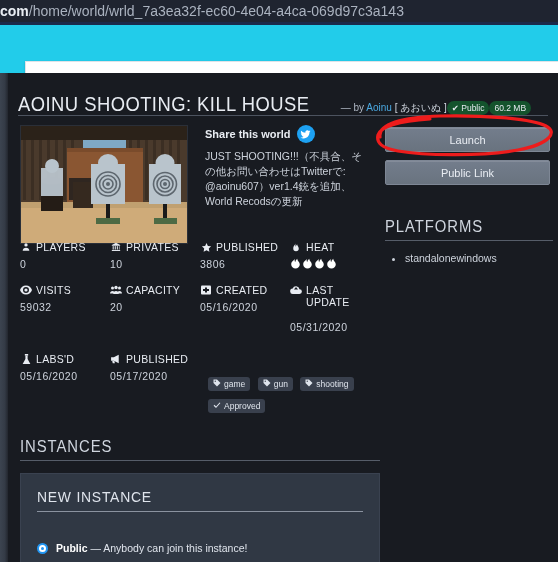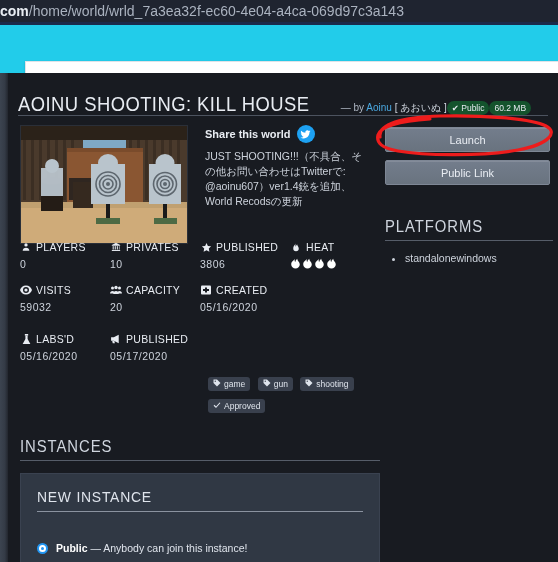--- a/index.html
+++ b/index.html
@@ -375,20 +375,32 @@
                   <svg width="10" height="10" viewBox="0 0 20 20" fill="#e8ecf2">
                     <rect x="0" y="1" width="20" height="18" rx="2"></rect>
                     <rect x="8" y="5" width="4" height="10" fill="#181b21"></rect>
                     <rect x="4" y="8" width="12" height="4" fill="#181b21"></rect>
                   </svg>
                 </span>
               <span>CREATED</span>
             </div>
             <div class="stat-val">05/16/2020</div>
           </div>
+          <div class="stat">
+            <div class="stat-head wrap">
+              <span class="ic">
+                  <svg width="12" height="10" viewBox="0 0 24 18" fill="#e8ecf2">
+                    <path d="M19 17H6a5.4 5.4 0 0 1-.6-10.8A7 7 0 0 1 19 7.4a4.8 4.8 0 0 1 0 9.6z"></path>
+                    <path d="M12 3l4 5h-8z" fill="#181b21"></path>
+                  </svg>
+                </span>
+              <span class="lbl">LAST UPDATE</span>
+            </div>
+            <div class="stat-val" style="margin-top:13px;">05/31/2020</div>
+          </div>
         </div>
 
         <div class="stat-row" style="margin-top:20px;align-items:center;">
           <div class="stat">
             <div class="stat-head">
               <span class="ic">
                   <svg width="9" height="11" viewBox="0 0 16 20" fill="#e8ecf2">
                     <rect x="5" y="0" width="6" height="3"></rect>
                     <path d="M6 3h4v6l5 9H1l5-9z"></path>
                   </svg>

